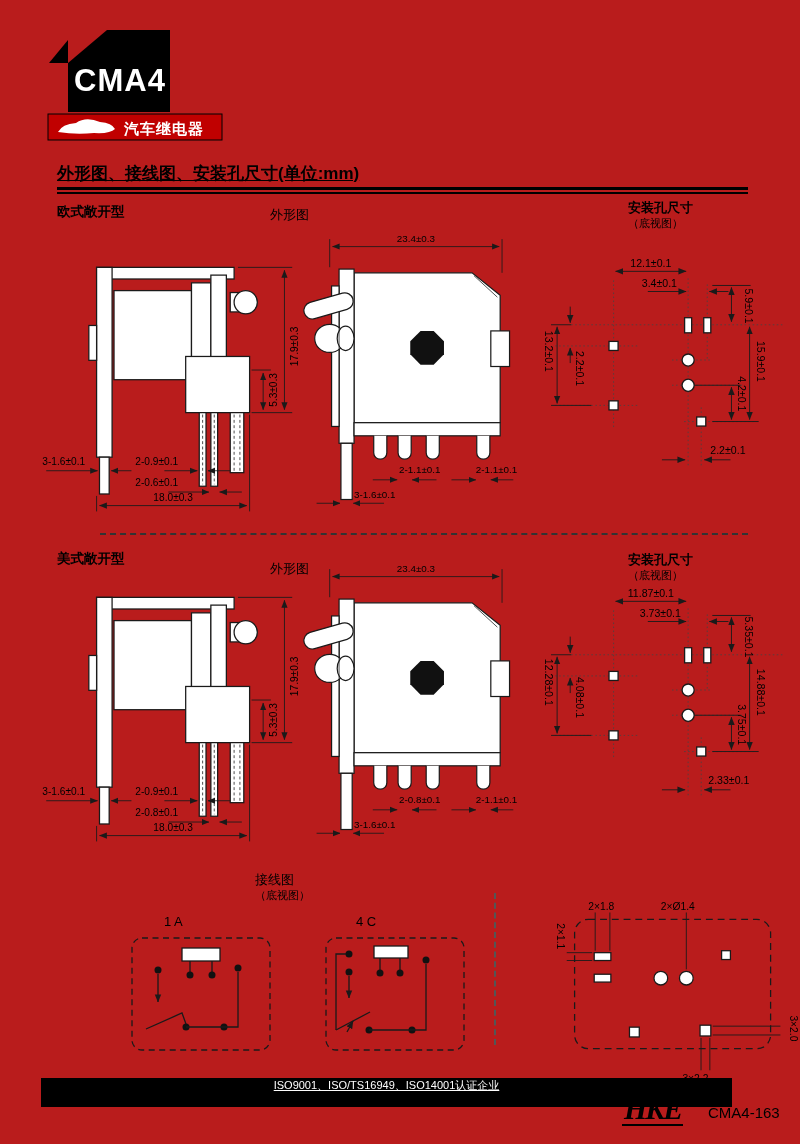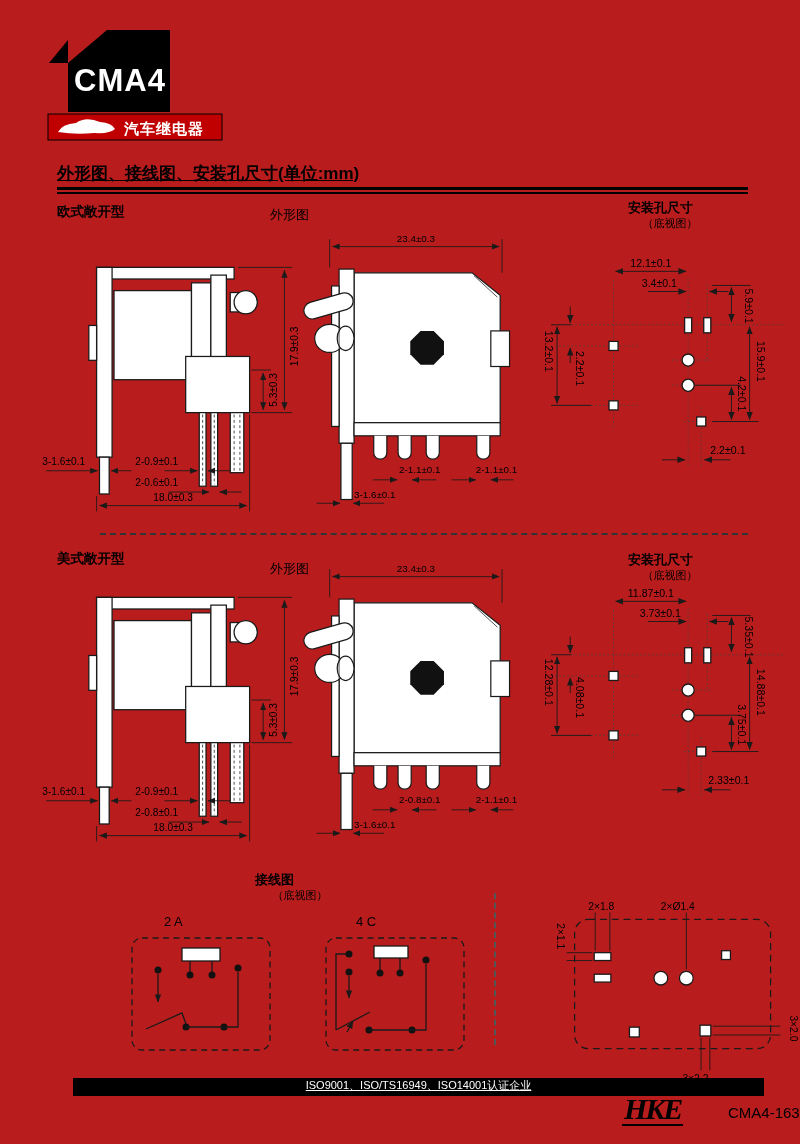--- a/index.html
+++ b/index.html
@@ -10,21 +10,21 @@
   
   svg .s{stroke:#1a1a1a;stroke-width:1.3;fill:#fff;}
   svg .sn{stroke:#1a1a1a;stroke-width:1.3;fill:none;}
   svg .thin{stroke:#1a1a1a;stroke-width:0.8;fill:none;}
   svg .dsh{stroke:#1a1a1a;stroke-width:0.8;fill:none;stroke-dasharray:3 2.5;}
   svg .ctr{stroke:#444;stroke-width:0.8;fill:none;stroke-dasharray:1.5 2.5;}
   svg .dim line{stroke:#1a1a1a;stroke-width:0.9;}
   svg .dim text{font:10.5px "Liberation Sans",sans-serif;fill:#000;}
   .sect-label{font-size:13.5px;font-weight:bold;}
   .view-label{font-size:13px;}
-  .view-sub{font-size:11px;text-align:center;}
+  .view-sub{font-size:11px;text-align:left;}
   .rule-thick{background:#000;height:3px;}
   .rule-thin{background:#000;height:1.5px;}
   .dashed-div{border-top:2px dashed #333;}
   .vdash{border-left:2px dashed #555;}
   #isoBar{background:#000;color:#fff;font-size:11px;text-align:center;line-height:15px;}
   #isoBar span{text-decoration:underline;}
   #hkeLogo{font-family:Liberation Serif, serif;font-style:italic;font-weight:bold;
            font-size:30px;line-height:30px;letter-spacing:-2px;border-bottom:2.5px solid #000;padding:0 2px;}
   #pageCode{font-size:15px;}
 </style>
@@ -335,23 +335,23 @@
       <text transform="translate(212,110) rotate(90)">14.88±0.1</text>
       <line class="thin" x1="150" y1="156" x2="196" y2="156"></line>
       <line x1="187" y1="158" x2="187" y2="190" marker-start="url(#arw)" marker-end="url(#arw)"></line>
       <text transform="translate(193,145) rotate(90)">3.75±0.1</text>
       <line x1="118" y1="230" x2="141" y2="230" marker-end="url(#arw)"></line>
       <line x1="186" y1="230" x2="160" y2="230" marker-end="url(#arw)"></line>
       <text x="164" y="224">2.33±0.1</text>
     </g>
   </svg>
 
-  <div class="abs view-label" style="left:255px;top:871px;width:90px;font-weight:bold">接线图</div>
+  <div class="abs view-label" style="left:255px;top:871px;width:90px;font-weight:normal">接线图</div>
   <div class="abs view-sub" style="left:255px;top:888px;width:90px">（底视图）</div>
-  <div class="abs view-label" style="left:164px;top:914px;width:70px">2 A</div>
+  <div class="abs view-label" style="left:164px;top:914px;width:70px">1 A</div>
   <div class="abs view-label" style="left:356px;top:914px;width:70px">4 C</div>
 
   <svg class="abs" style="left:126px;top:932px" width="150" height="125" viewBox="0 0 150 125">
     <rect class="sn" x="6" y="6" width="138" height="112" rx="10" stroke-width="1.6" stroke-dasharray="6 4.5"></rect>
     <g>
       <rect class="s" x="56" y="16" width="38" height="13"></rect>
       <line class="sn" x1="64" y1="29" x2="64" y2="40"></line>
       <line class="sn" x1="86" y1="29" x2="86" y2="40"></line>
       <circle cx="64" cy="43" r="3.5" fill="#111"></circle>
       <circle cx="86" cy="43" r="3.5" fill="#111"></circle>
@@ -414,19 +414,19 @@
       <line class="thin" x1="62" y1="82" x2="88" y2="82"></line>
       <text transform="translate(290,138) rotate(90)">3×2.0</text>
       <line class="thin" x1="211" y1="149" x2="280" y2="149"></line>
       <line class="thin" x1="211" y1="158" x2="280" y2="158"></line>
       <text x="180" y="206">3×2.2</text>
       <line class="thin" x1="199" y1="161" x2="199" y2="194"></line>
       <line class="thin" x1="208" y1="161" x2="208" y2="194"></line>
     </g>
   </svg>
 
-  <div id="isoBar" class="abs" style="left:73px;top:1078px;width:691px;height:18px">
+  <div id="isoBar" class="abs" style="left:41px;top:1078px;width:691px;height:29px">
     <span>ISO9001、ISO/TS16949、ISO14001认证企业</span>
   </div>
   <div id="hkeLogo" class="abs" style="left:622px;top:1094px">HKE</div>
-  <div id="pageCode" class="abs" style="left:728px;top:1104px">CMA4-163</div>
+  <div id="pageCode" class="abs" style="left:708px;top:1104px">CMA4-163</div>
 
 </div>
 
 </body></html>

